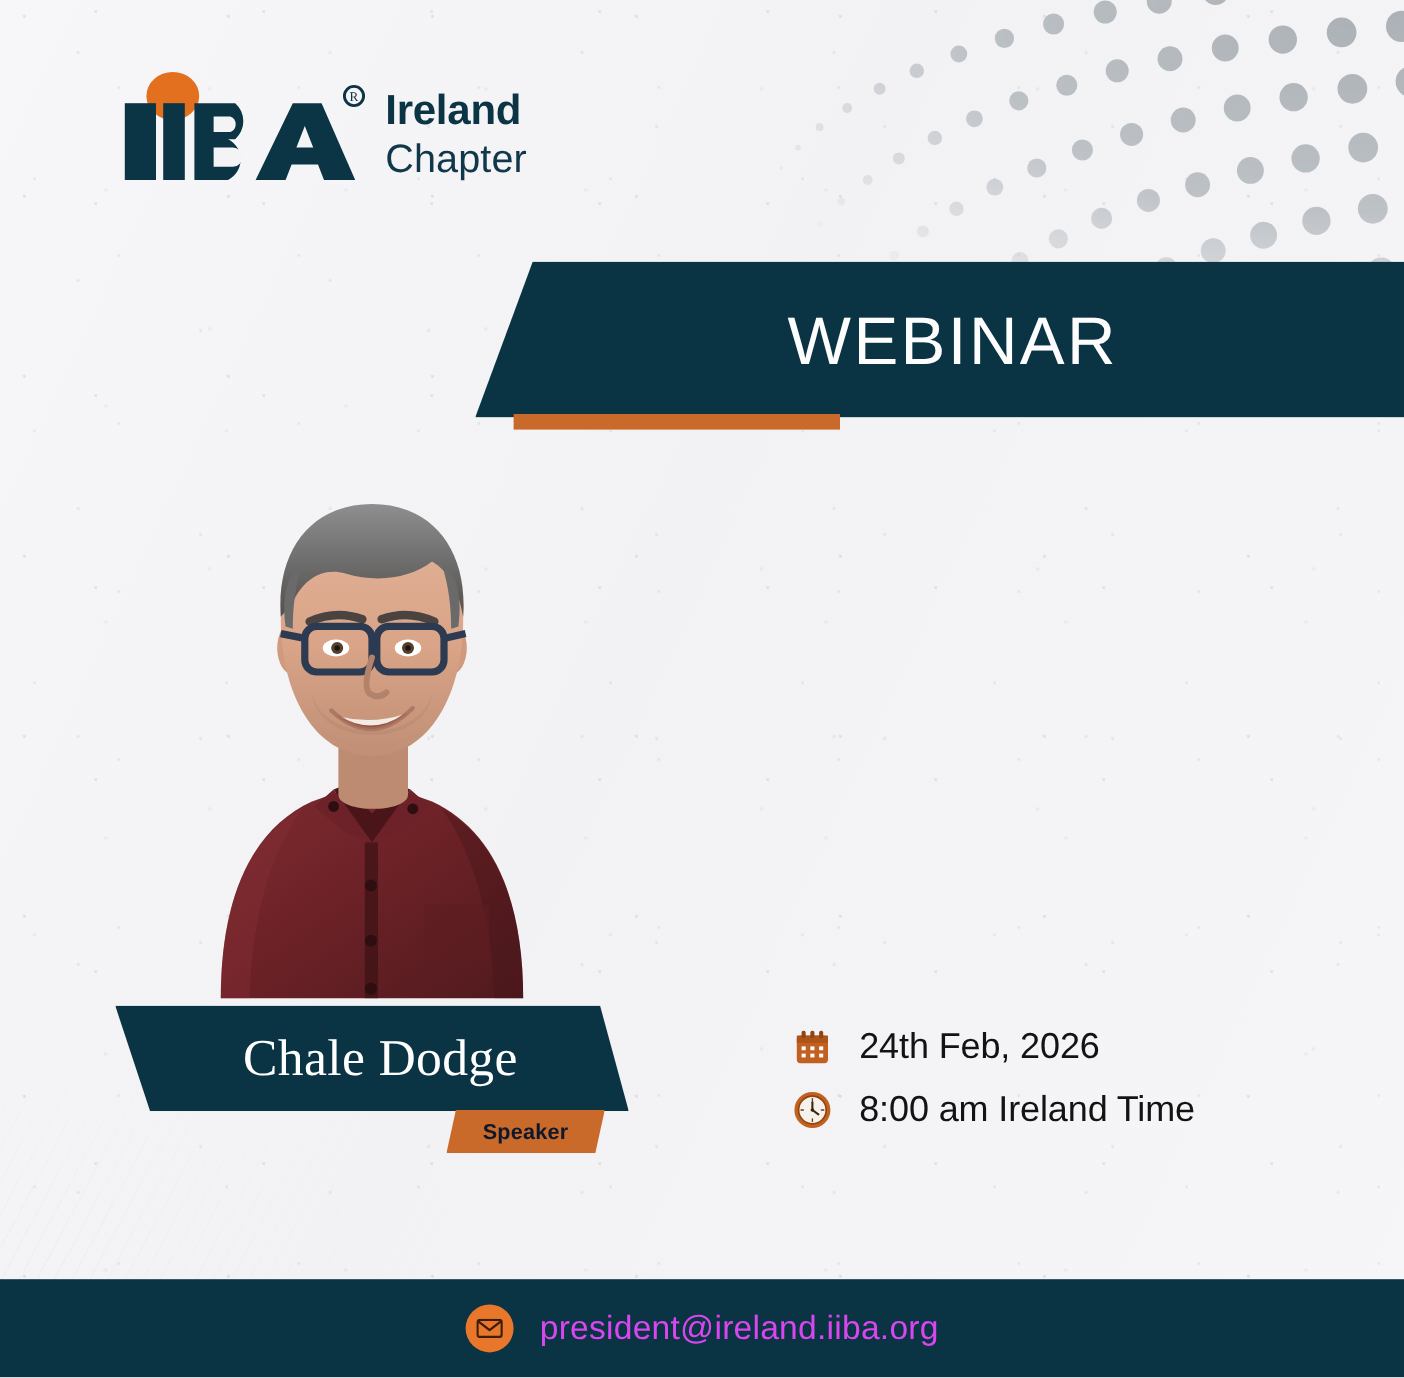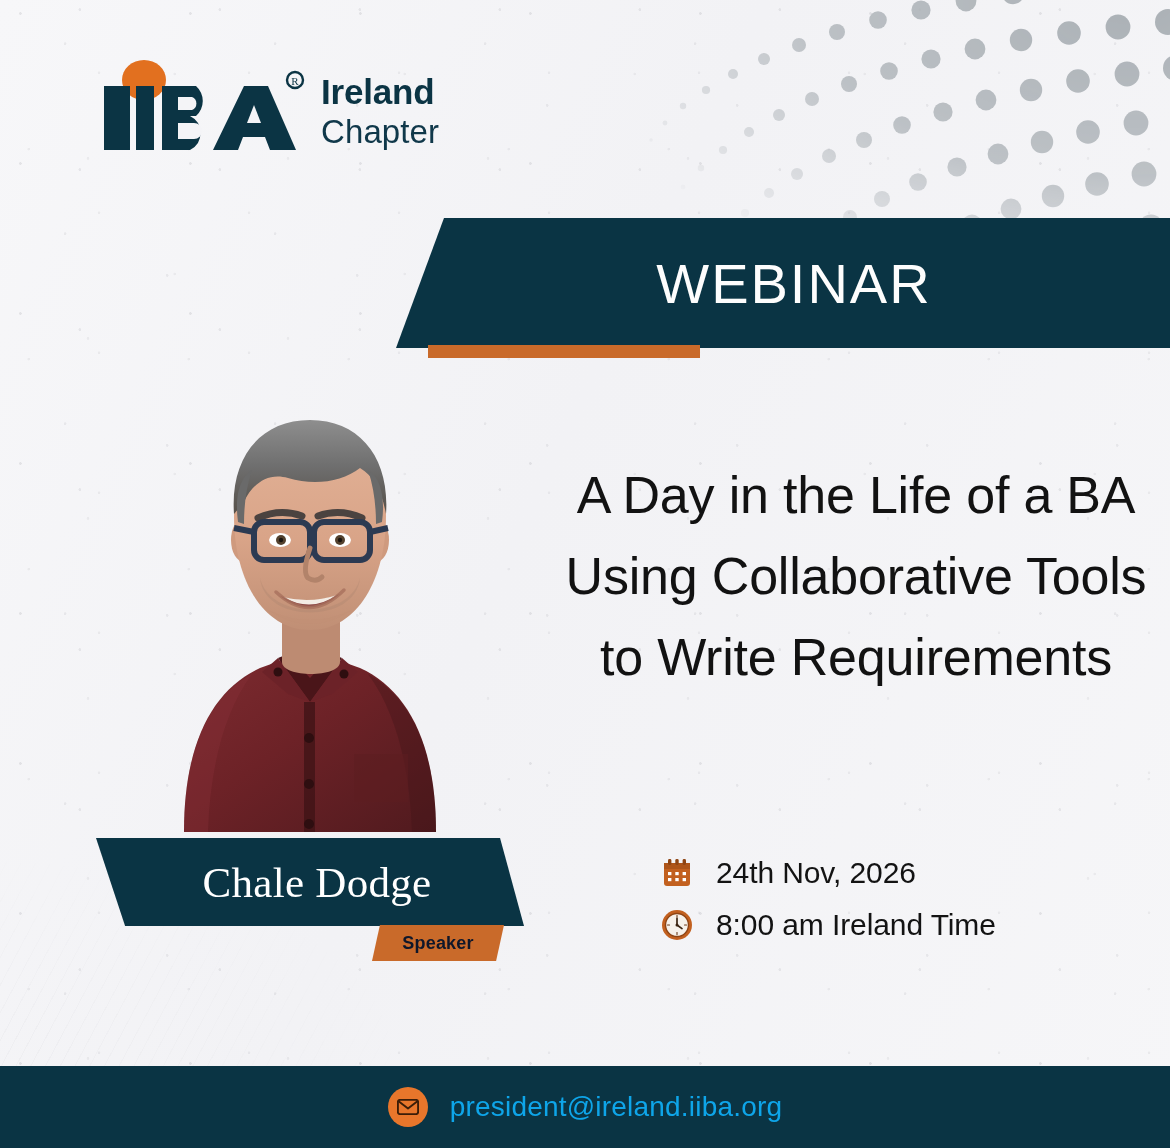--- a/index.html
+++ b/index.html
@@ -192,21 +192,21 @@
     display: flex; align-items: center; justify-content: center;
   }
   .footer-icon {
     width: 40px; height: 40px; border-radius: 50%;
     background: #e8762b;
     display: flex; align-items: center; justify-content: center;
     margin-right: 22px;
     flex: 0 0 auto;
   }
   .footer-email {
-    color: #0ea5e9; font-size: 28px; letter-spacing: .2px;
+    color: #d946ef; font-size: 28px; letter-spacing: .2px;
   }
 </style>
 </head>
 <body>
 
 <div id="poster">
 
   <div class="bg-base"></div>
   <div class="bg-speckle"></div>
   <div class="bg-streaks"></div>
@@ -429,21 +429,20 @@
 
       <path d="M168 206 C178 248 258 248 268 206 C264 252 172 252 168 206 Z" fill="#9a7a67" opacity=".22"></path>
     </svg>
   </div>
 
   <div class="name-band"></div>
   <div class="name-text">Chale Dodge</div>
   <div class="speaker-tag"></div>
   <div class="speaker-tag-text">Speaker</div>
 
-  <div class="title">A Day in the Life of a BA Using Collaborative Tools to Write Requirements</div>
 
   <div class="meta">
 
     <div class="meta-row">
       <span class="meta-icon">
         <svg width="30" height="30" viewBox="0 0 30 30" xmlns="http://www.w3.org/2000/svg">
           <rect x="2" y="5" width="26" height="23" rx="3" fill="#c2601f"></rect>
           <rect x="2" y="5" width="26" height="6" fill="#ad5419"></rect>
           <rect x="6" y="1" width="3.4" height="6" rx="1.4" fill="#8e4413"></rect>
           <rect x="13.3" y="1" width="3.4" height="6" rx="1.4" fill="#8e4413"></rect>
@@ -451,21 +450,21 @@
           <g fill="#ffffff">
             <rect x="6" y="14" width="3.4" height="3.2"></rect>
             <rect x="13.3" y="14" width="3.4" height="3.2"></rect>
             <rect x="20.6" y="14" width="3.4" height="3.2"></rect>
             <rect x="6" y="20" width="3.4" height="3.2"></rect>
             <rect x="13.3" y="20" width="3.4" height="3.2"></rect>
             <rect x="20.6" y="20" width="3.4" height="3.2"></rect>
           </g>
         </svg>
       </span>
-      <span class="meta-label">24th Nov, 2026</span>
+      <span class="meta-label">24th Feb, 2026</span>
     </div>
 
     <div class="meta-row">
       <span class="meta-icon">
         <svg width="32" height="32" viewBox="0 0 32 32" xmlns="http://www.w3.org/2000/svg">
           <circle cx="16" cy="16" r="15" fill="#c2601f"></circle>
           <circle cx="16" cy="16" r="11.5" fill="#f6f1ea"></circle>
           <circle cx="16" cy="16" r="11.5" fill="none" stroke="#8e4413" stroke-width="1.4"></circle>
           <g stroke="#6b3b1a" stroke-width="1.1" stroke-linecap="round">
             <path d="M16 6.5 v2"></path>

